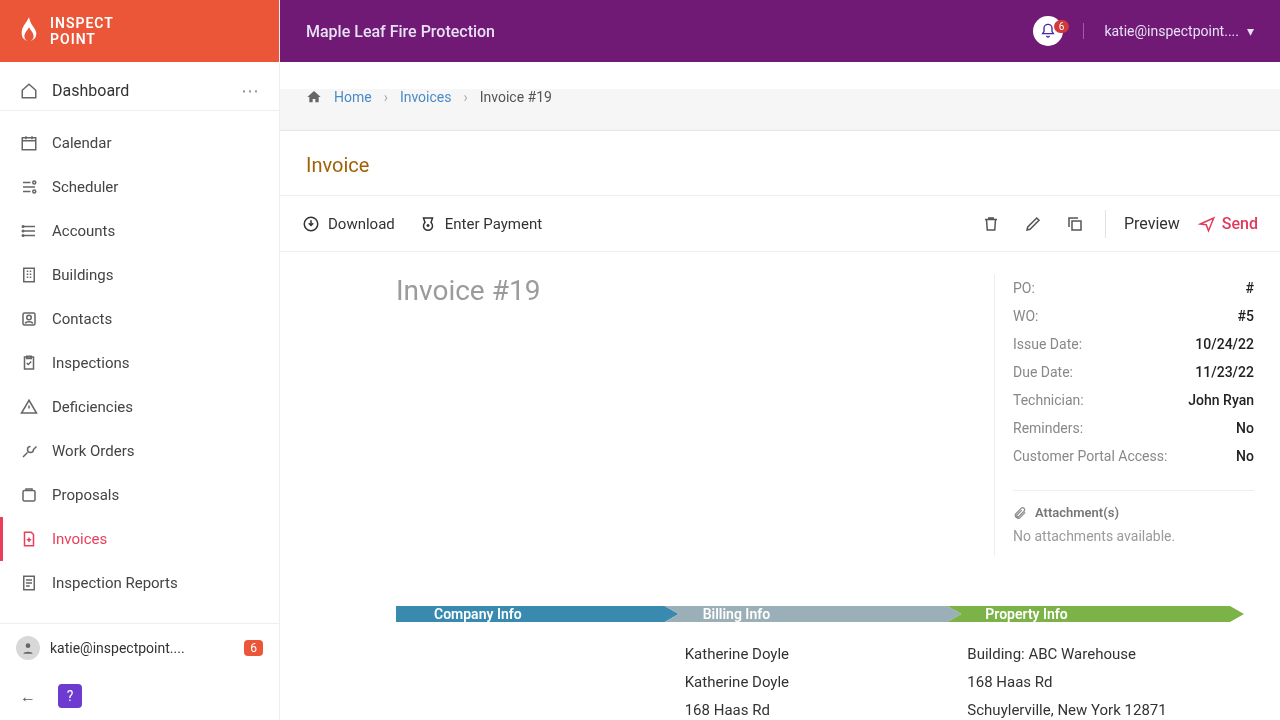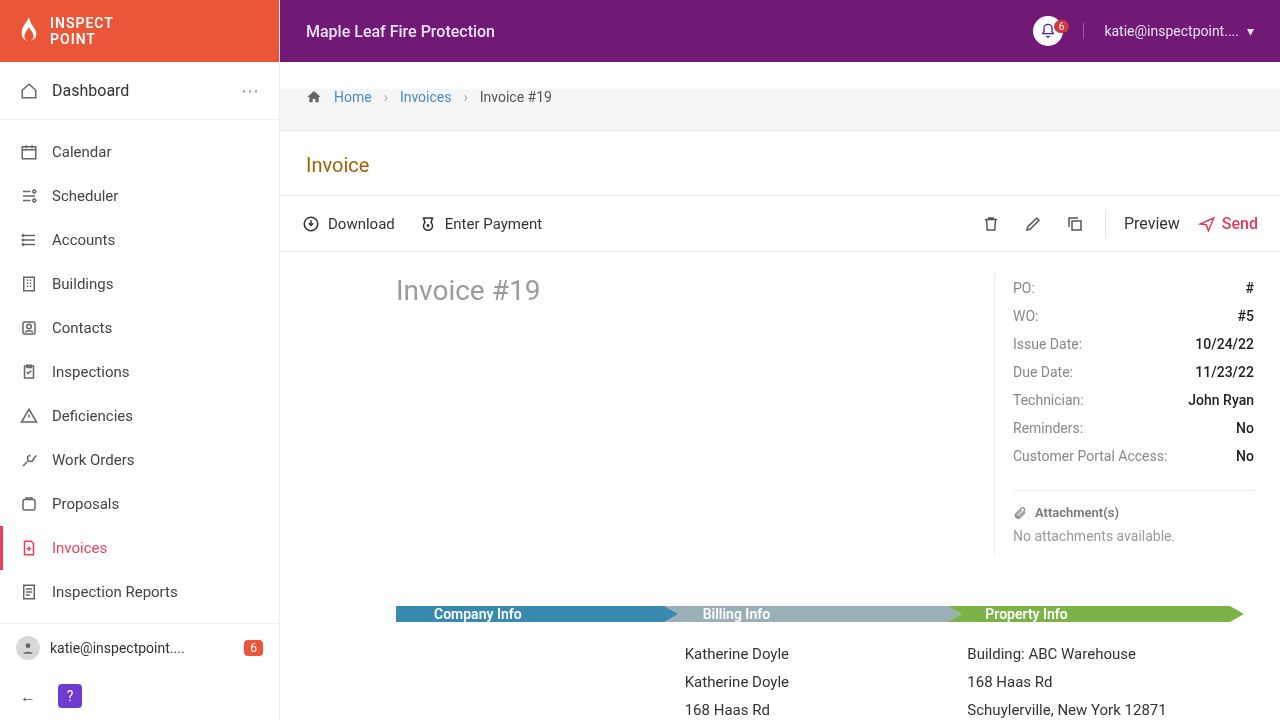--- a/index.html
+++ b/index.html
@@ -3,21 +3,21 @@
 <meta charset="utf-8">
 <style>
   * { box-sizing: border-box; margin: 0; padding: 0; }
   body { font-family: -apple-system, BlinkMacSystemFont, "Segoe UI", Roboto, Helvetica, Arial, sans-serif; color:#333; width:1280px; height:720px; overflow:hidden; }
   .root { display:flex; height:100%; }
   
   .sidebar { width:280px; background:#fff; display:flex; flex-direction:column; border-right:1px solid #eee; }
   .logo { height:62px; background:#ec5638; color:#fff; display:flex; align-items:center; padding:0 18px; font-weight:600; letter-spacing:1px; }
   .logo svg { margin-right:10px; }
   .logo-text { line-height:16px; font-size:14px; }
-  .side-top { display:flex; align-items:center; justify-content:space-between; padding:18px 20px 18px 20px; border-bottom:1px solid #eee; }
+  .side-top { display:flex; align-items:center; justify-content:space-between; padding:18px 20px 9px 20px; border-bottom:1px solid #eee; }
   .side-top .label { font-size:16px; color:#333; display:flex; align-items:center; gap:14px;}
   .nav-list { flex:1; overflow-y:auto; padding:10px 0;}
   .nav-item { display:flex; align-items:center; gap:14px; padding:13px 20px; font-size:15px; color:#444; cursor:pointer; }
   .nav-item.active { color:#ec3e5b; border-left:3px solid #ec3e5b; padding-left:17px;}
   .nav-icon { width:18px; height:18px; display:flex; align-items:center; justify-content:center; color:#666;}
   .nav-item.active .nav-icon { color:#ec3e5b; }
   .side-footer { border-top:1px solid #eee; padding:12px 16px; font-size:14px; color:#333; display:flex; align-items:center; gap:10px; justify-content:space-between;}
   .side-footer .avatar { width:24px; height:24px; border-radius:50%; background:#d8d8d8; display:flex; align-items:center; justify-content:center; font-size:13px;}
   .side-footer .badge { background:#ec5638; color:#fff; border-radius:4px; font-size:12px; padding:1px 6px;}
   .side-bottom { display:flex; align-items:center; gap:22px; padding:12px 20px;}

